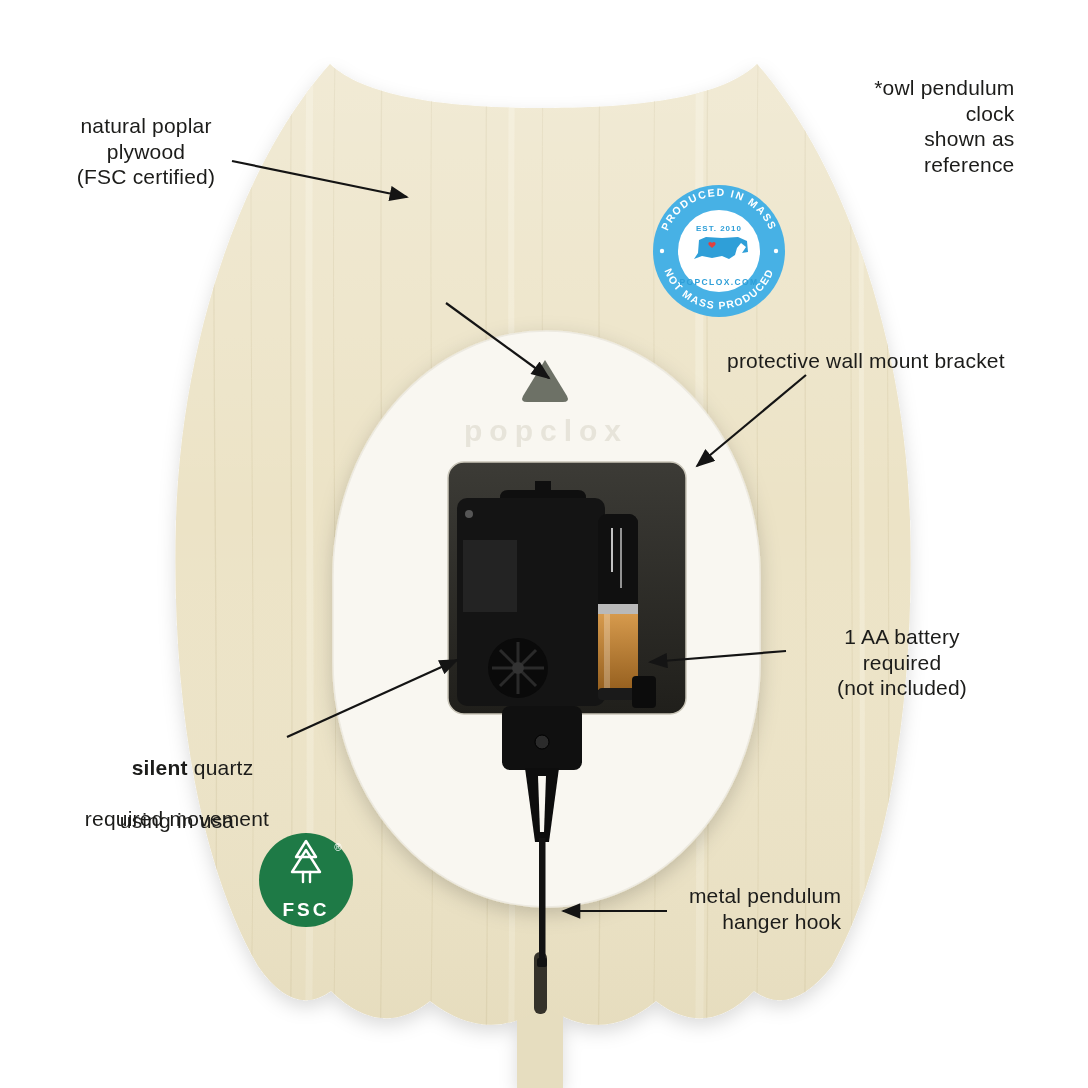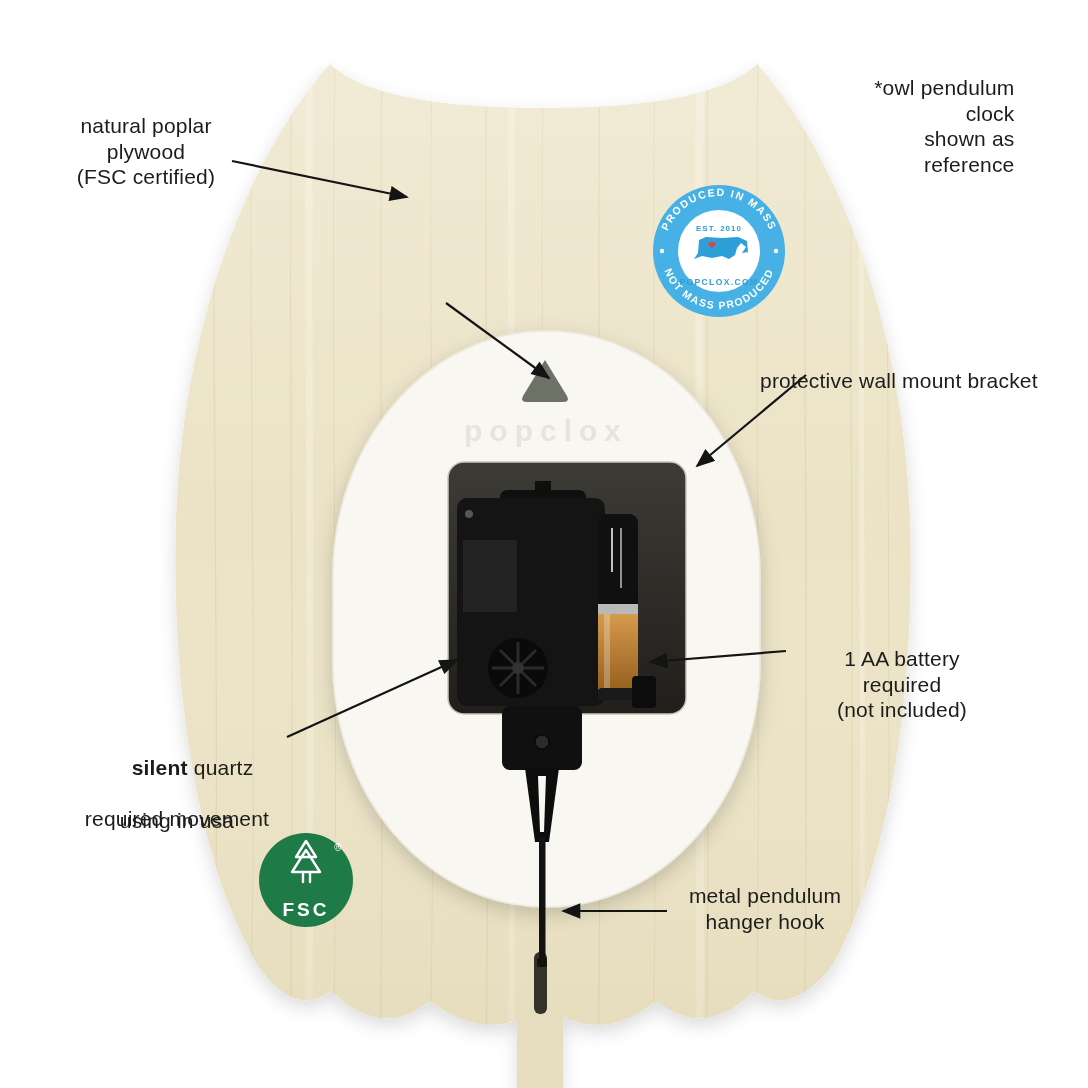--- a/index.html
+++ b/index.html
@@ -172,27 +172,27 @@
   </svg>
 
   <div class="ann" style="left:146px;top:113px;">natural poplar
 plywood
 (FSC certified)</div>
 
   <div class="ann" style="left:941px;top:75px;text-align:right;">*owl pendulum clock
 shown as reference</div>
 
 
-  <div class="ann single" style="left:760px;top:348px;margin-top:20px;">protective wall mount bracket</div>
+  <div class="ann single" style="left:727px;top:348px;">protective wall mount bracket</div>
 
-  <div class="ann" style="left:902px;top:646px;">1 AA battery required
+  <div class="ann" style="left:902px;top:624px;">1 AA battery required
 (not included)</div>
 
   <div class="ann" style="left:177px;top:729px;">
     <div><span class="b">silent</span><span> quartz</span></div>
     <div>required movement</div>
   </div>
 
   <div class="ann" style="left:177px;top:808px;">using in usa</div>
 
-  <div class="ann" style="left:765px;top:883px;">metal pendulum
+  <div class="ann" style="left:765px;top:883px;text-align:right;">metal pendulum
 hanger hook</div>
 </div>
 
 </body></html>

